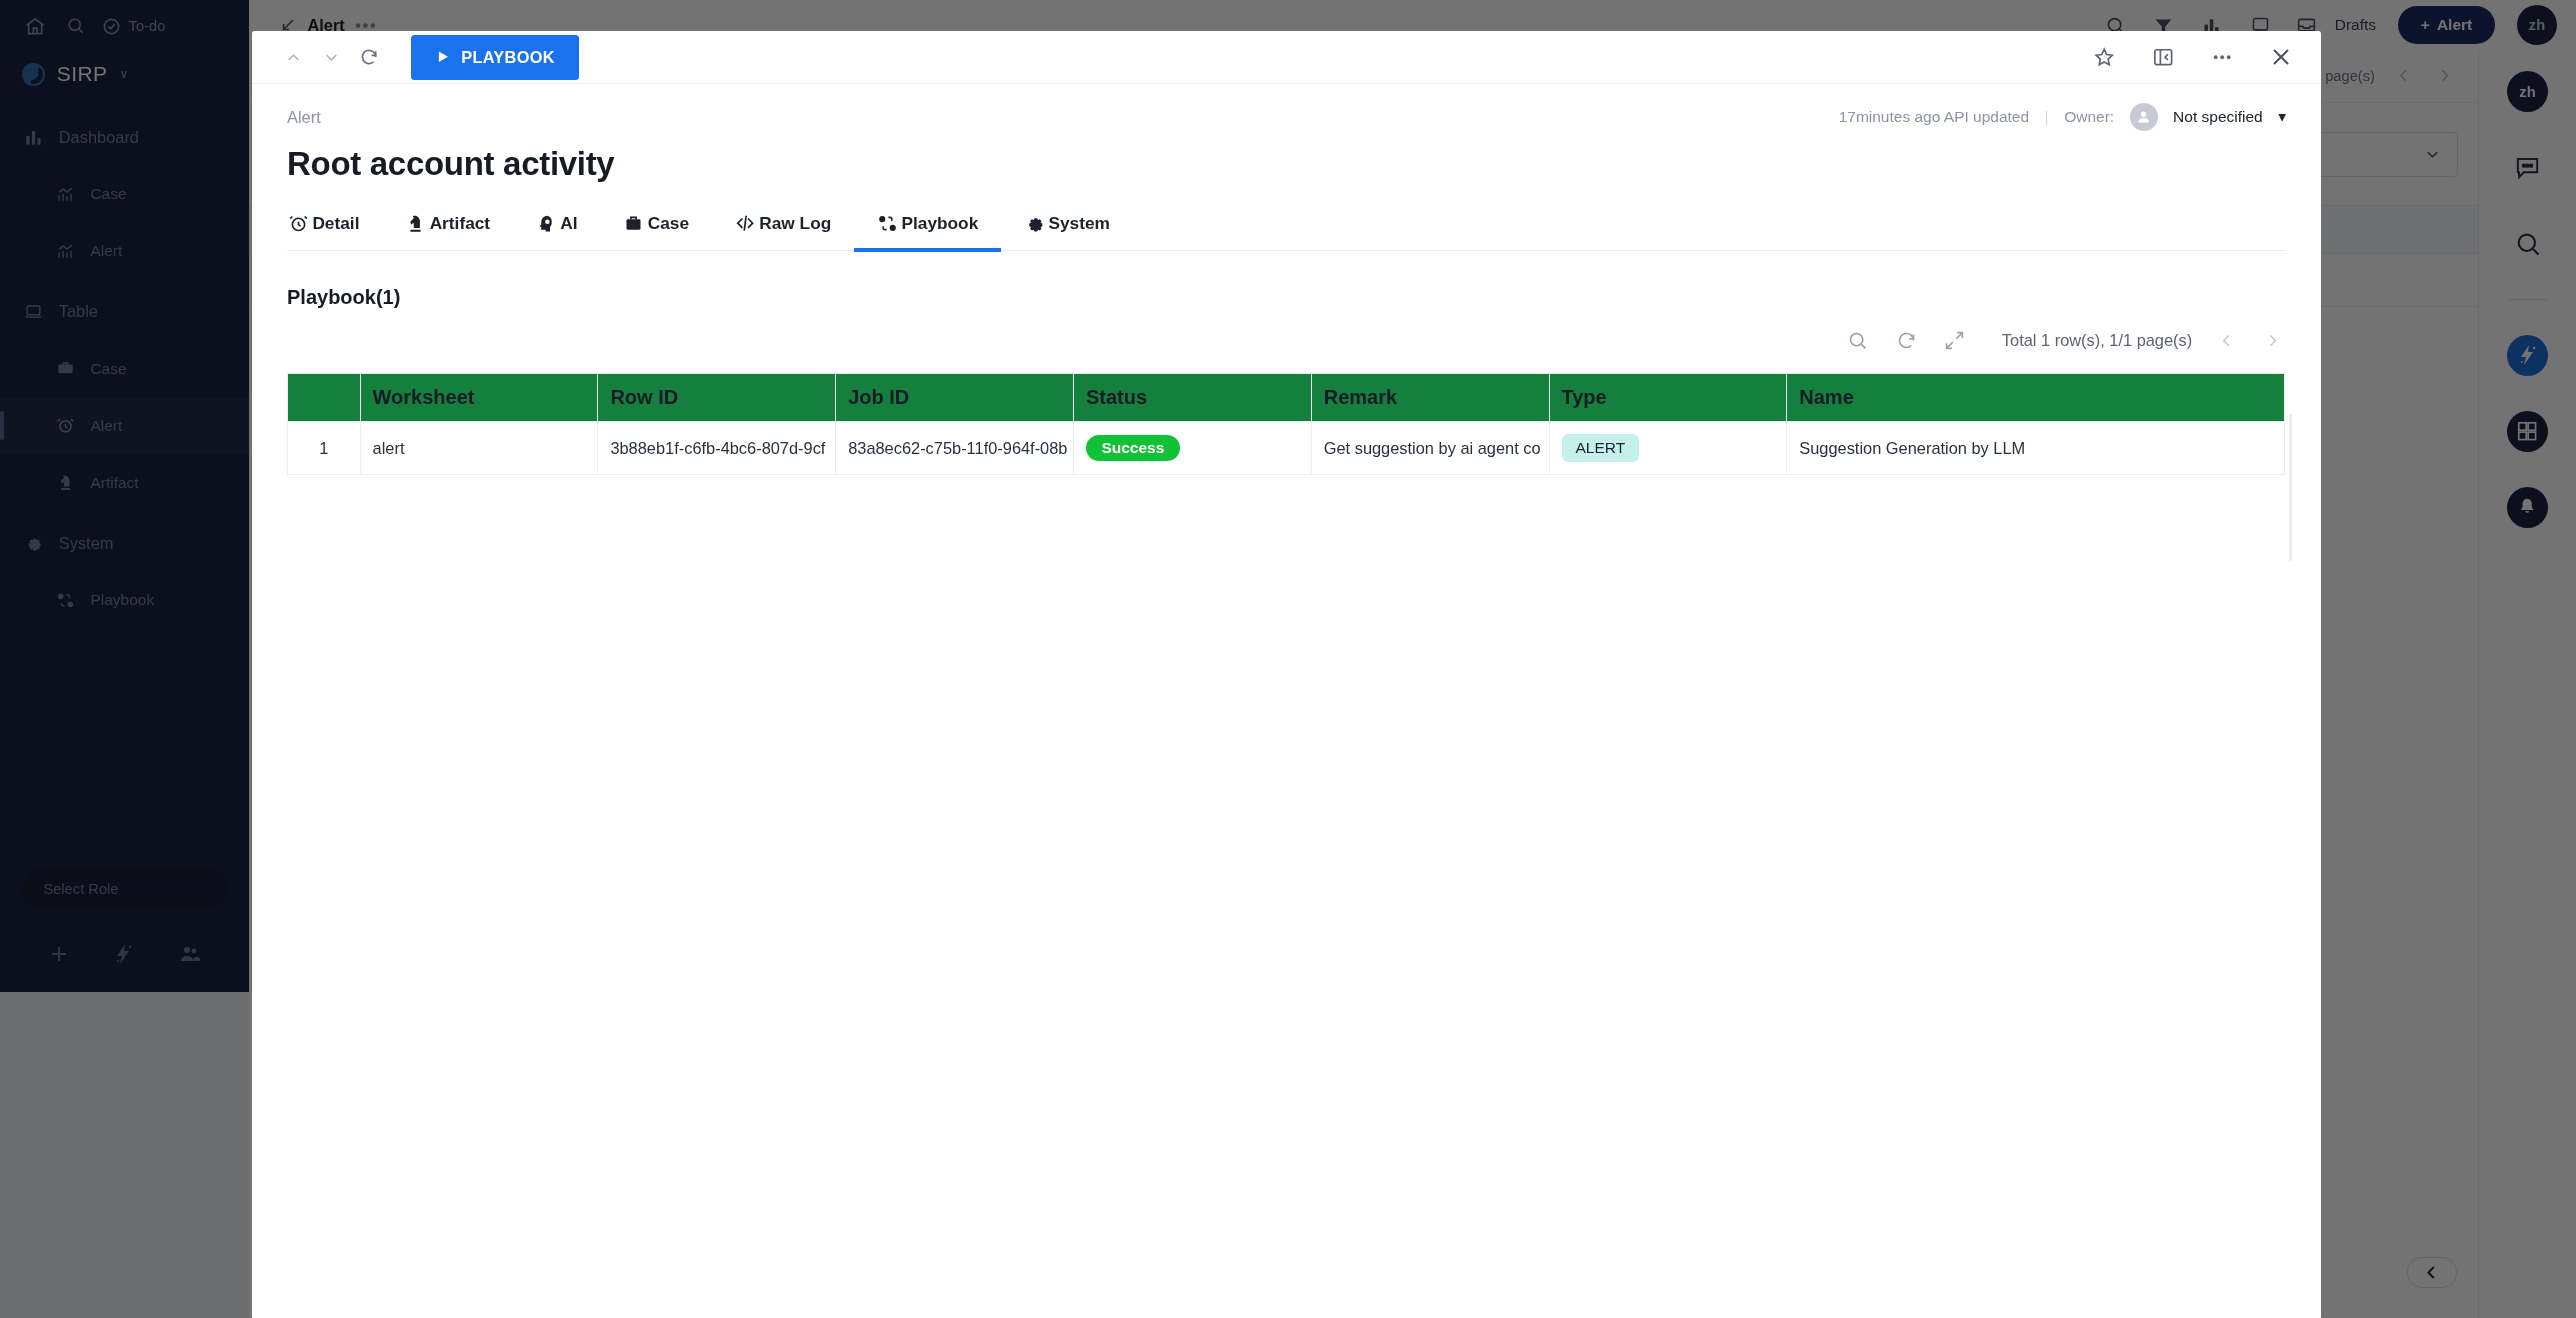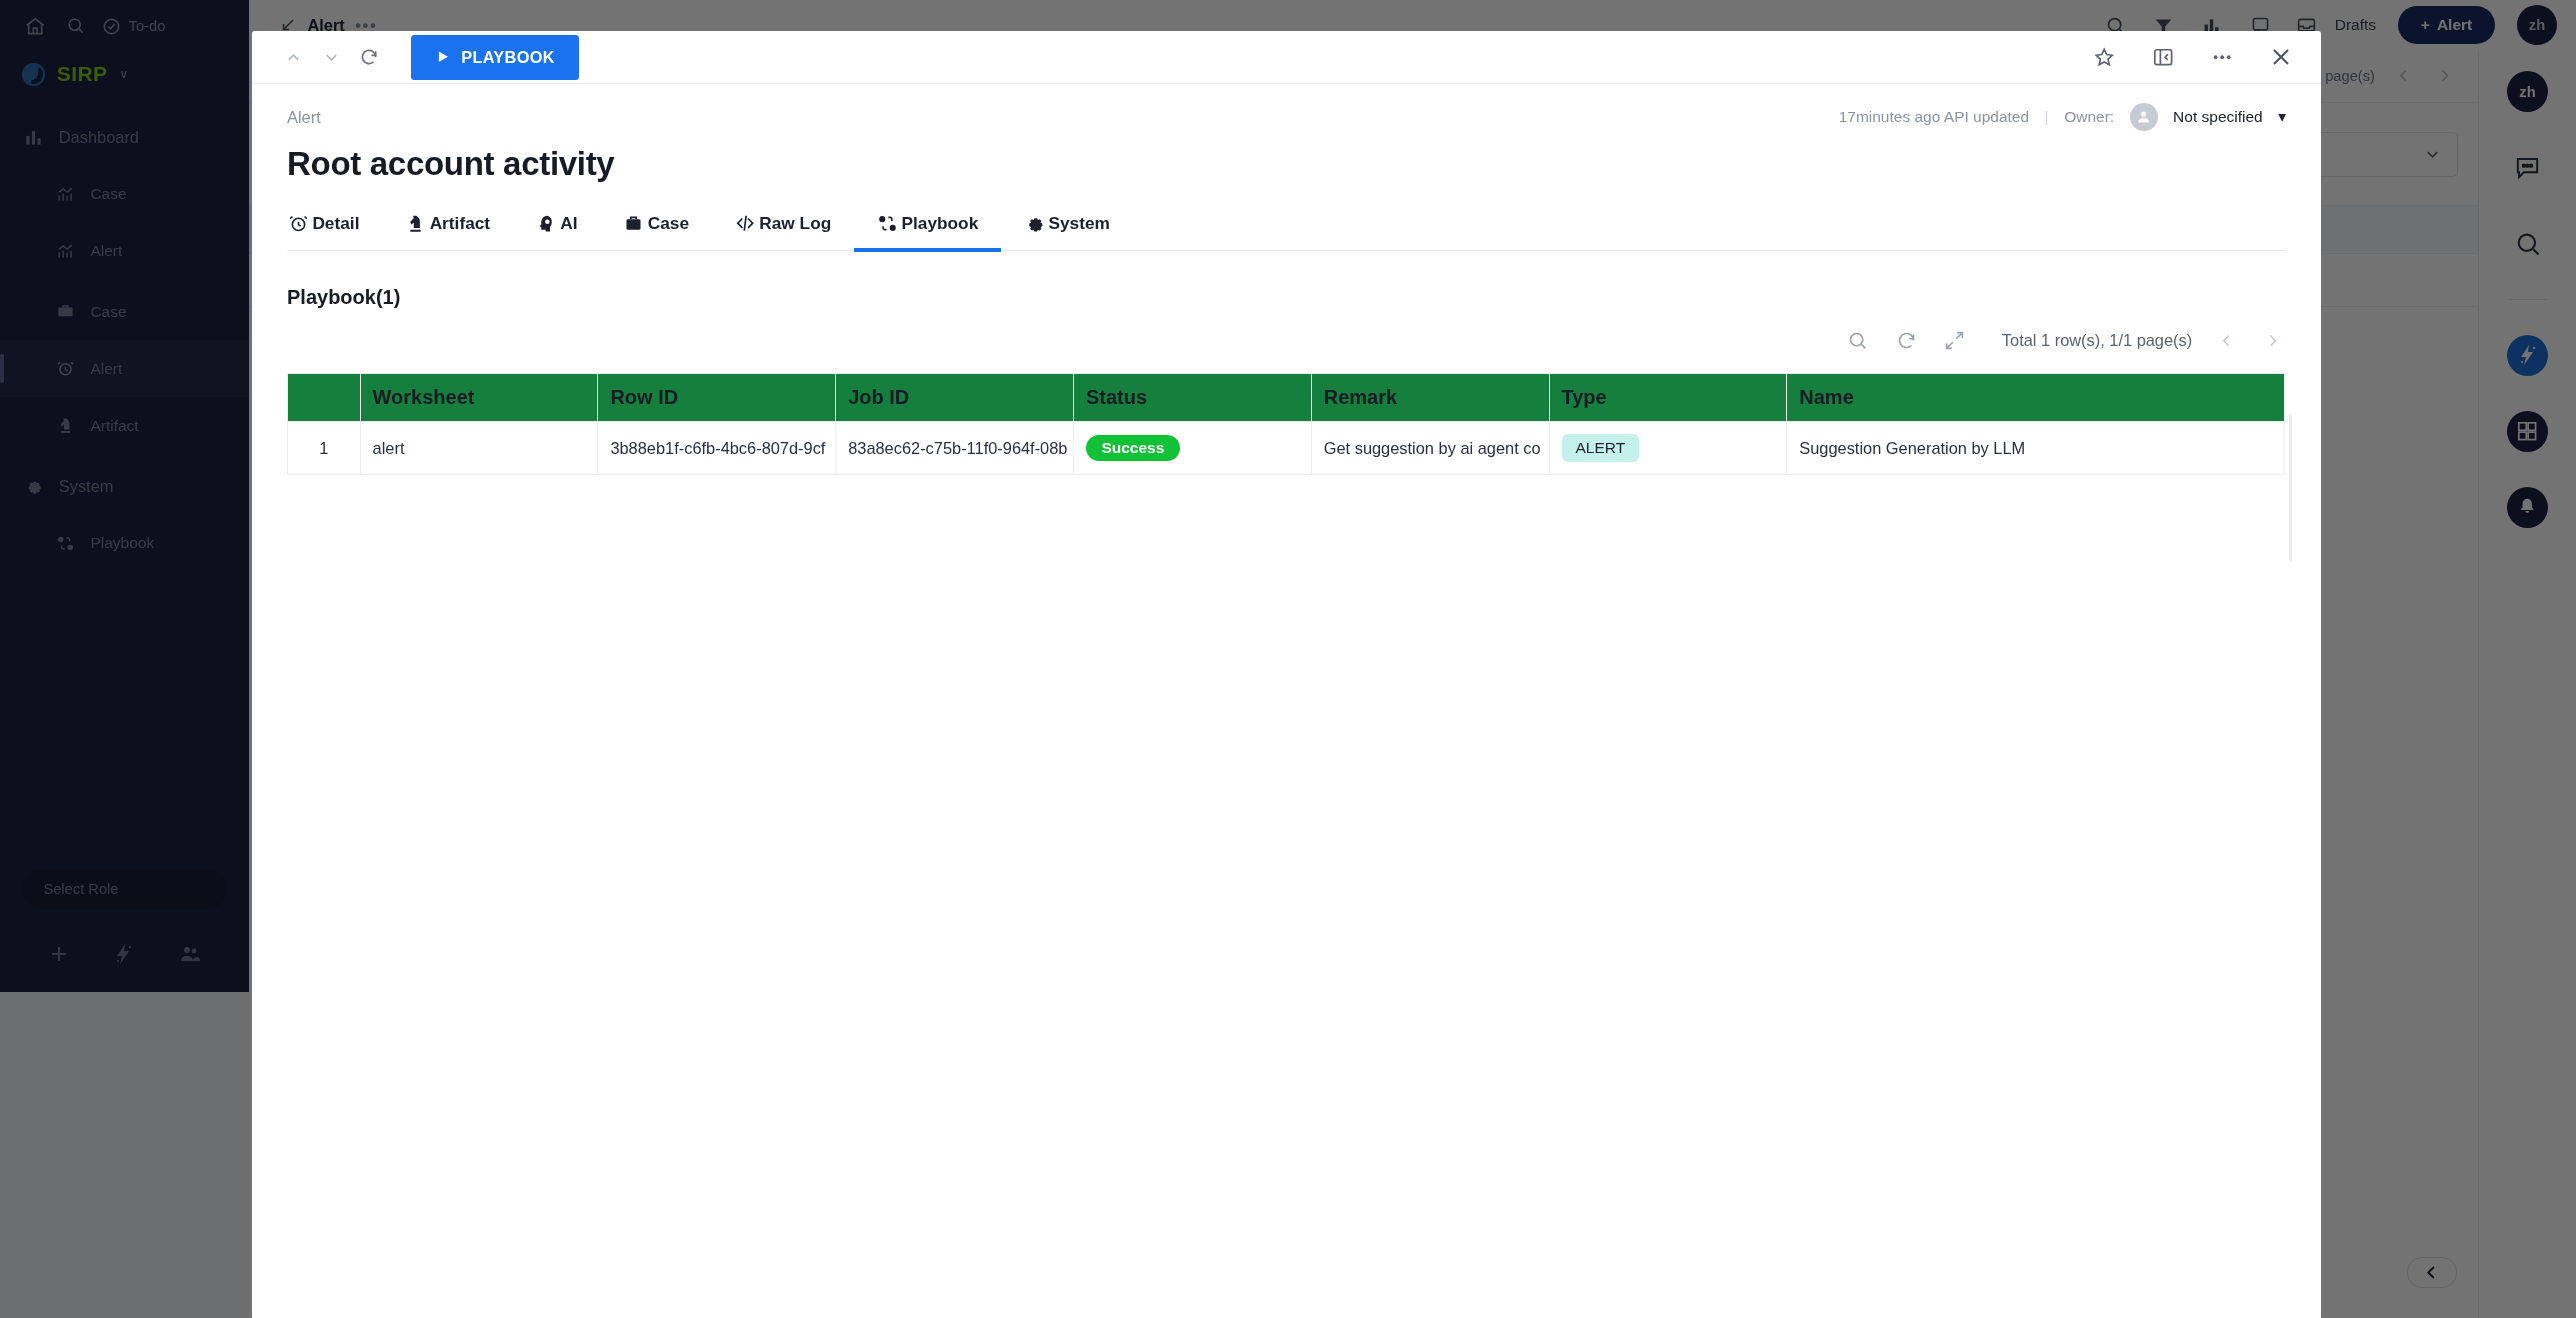--- a/index.html
+++ b/index.html
@@ -17,21 +17,21 @@
   }
   .sb-top{height:52px;display:flex;align-items:center;gap:15.5px;padding:0 22.4px;}
   .sb-home{width:26px;height:26px;display:flex;align-items:center;justify-content:center;}
   .sb-srch{width:22.4px;height:22.4px;display:flex;align-items:center;justify-content:center;}
   .sb-todo{display:flex;align-items:center;gap:7.8px;font-size:14.7px;color:#8f96ac;}
   .sb-brand{display:flex;align-items:center;gap:12px;padding:10.4px 22.4px 19px 22.4px;}
   .sb-brand .logo{width:22.4px;height:22.4px;border-radius:50%;
      background:radial-gradient(circle at 35% 40%, #2f6fb3 0 45%, transparent 46%),
                 conic-gradient(from 200deg,#2f6fb3 0 55%,transparent 56%);
      border:2.6px solid #2f6fb3;box-sizing:border-box;}
-  .sb-brand .name{font-size:21px;font-weight:bold;color:#84cc16;letter-spacing:0.4px;}
+  .sb-brand .name{font-size:21px;font-weight:normal;color:#ffffff;letter-spacing:0.4px;}
   .sb-brand .car{font-size:12px;color:#8f96ac;}
   .nav-group{margin-top:3.5px;}
   .nav-item{
     display:flex;align-items:center;gap:14px;height:57px;padding-left:22.4px;
     font-size:16.4px;color:#7b8298;position:relative;box-sizing:border-box;
   }
   .nav-item.sub{padding-left:54px;font-size:15.5px;}
   .nav-item.active{background:#222b4d;}
   .nav-item.active:before{
     content:"";position:absolute;left:0;top:14px;bottom:14px;width:4.3px;background:#5e6b96;border-radius:2.6px;
@@ -208,20 +208,29 @@
               <path d="M9 20v-9"></path>
               <path d="M14 20v-6"></path>
               <path d="M19 20v-9"></path>
             </svg>
         </span>
         <span>Alert</span>
       </div>
     </div>
 
     <div class="nav-group">
+      <div class="nav-item">
+        <span class="nav-ico">
+          <svg width="19" height="19" viewBox="0 0 24 24" fill="none" stroke="#7b8298" stroke-width="1.8">
+              <rect x="4" y="5" width="16" height="11" rx="1"></rect>
+              <path d="M2 19h20"></path>
+            </svg>
+        </span>
+        <span>Table</span>
+      </div>
       <div class="nav-item sub">
         <span class="nav-ico">
           <svg width="19" height="19" viewBox="0 0 24 24" fill="#7b8298">
               <rect x="3" y="7" width="18" height="11" rx="1.5"></rect>
               <path d="M9 7V5h6v2" fill="none" stroke="#7b8298" stroke-width="2"></path>
             </svg>
         </span>
         <span>Case</span>
       </div>
       <div class="nav-item sub active">

